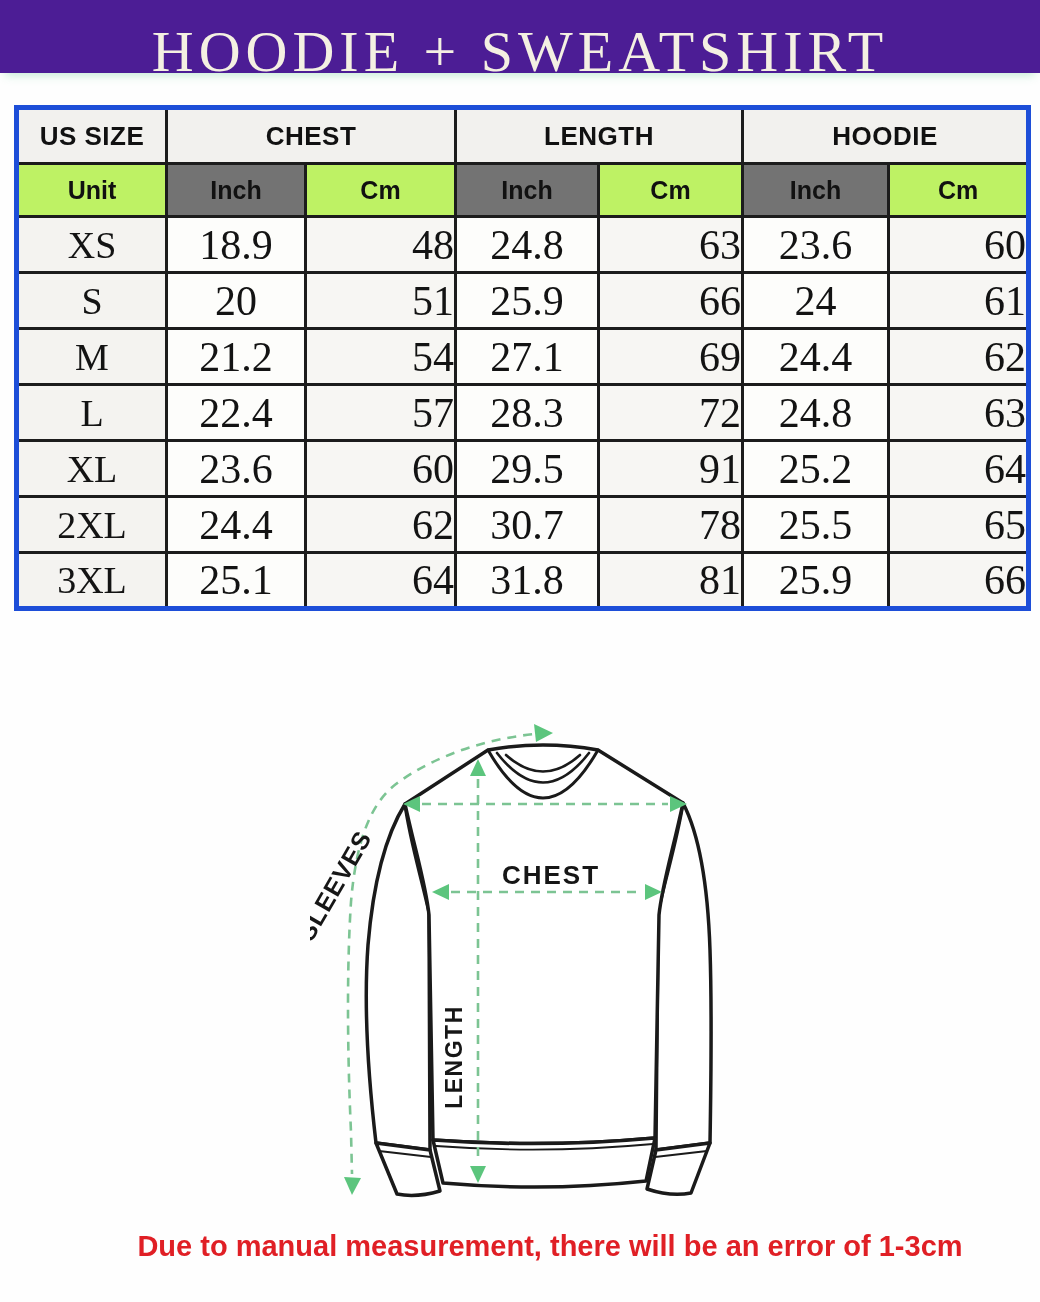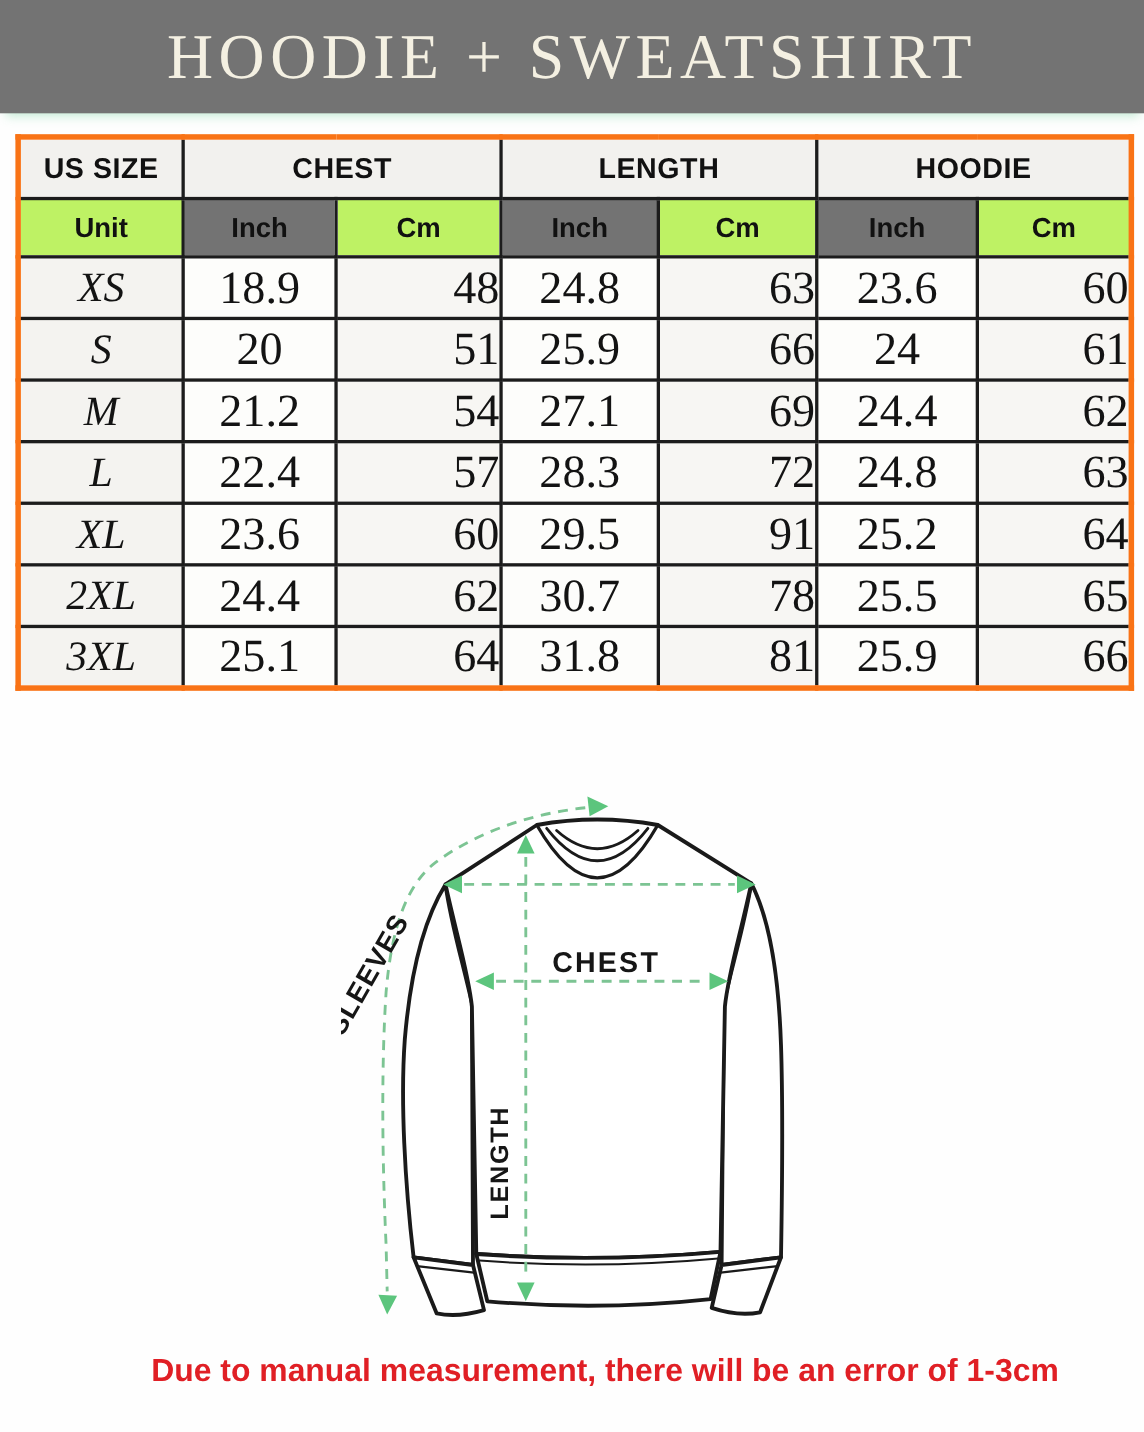--- a/index.html
+++ b/index.html
@@ -11,42 +11,42 @@
     width: 1040px;
     height: 1302px;
     background: #fefefe;
     overflow: hidden;
   }
 
   
   .banner {
     position: absolute;
     left: 0; top: 0;
-    width: 1040px; height: 103px;
-    background: #737373;
+    width: 1040px; height: 73px;
+    background: #4c1d95;
     box-shadow: 0 7px 9px -5px rgba(120, 210, 160, 0.45);
     text-align: center;
   }
   .banner-title {
     font-family: "Liberation Serif", "DejaVu Serif", serif;
     font-size: 58px;
     line-height: 103px;
     letter-spacing: 5px;
     color: #f4f0e2;
     white-space: nowrap;
   }
 
   
   .size-table {
     position: absolute;
-    left: 14px; top: 122px;
+    left: 14px; top: 105px;
     width: 1012px;
     border-collapse: collapse;
     table-layout: fixed;
-    border: 5px solid #f97316;
+    border: 5px solid #1d4ed8;
   }
   .size-table td, .size-table th {
     border: 3px solid #1c1c1c;
     text-align: center;
     vertical-align: middle;
     padding: 0;
     overflow: hidden;
   }
   .row-group th {
     height: 56px;
@@ -69,21 +69,20 @@
   .row-data td {
     height: 56px;
     font-family: "Liberation Serif", "DejaVu Serif", serif;
     font-size: 42px;
     color: #131313;
     background: #fdfdfb;
   }
   .row-data td.size-cell {
     font-size: 38px;
     background: #f4f3f0;
-    font-style: italic;
   }
   .row-data td.tint { background: #f7f6f3; text-align: right; }
 
   
   .diagram {
     position: absolute;
     left: 310px; top: 700px;
     width: 460px; height: 510px;
   }
   .diagram svg { display: block; }

